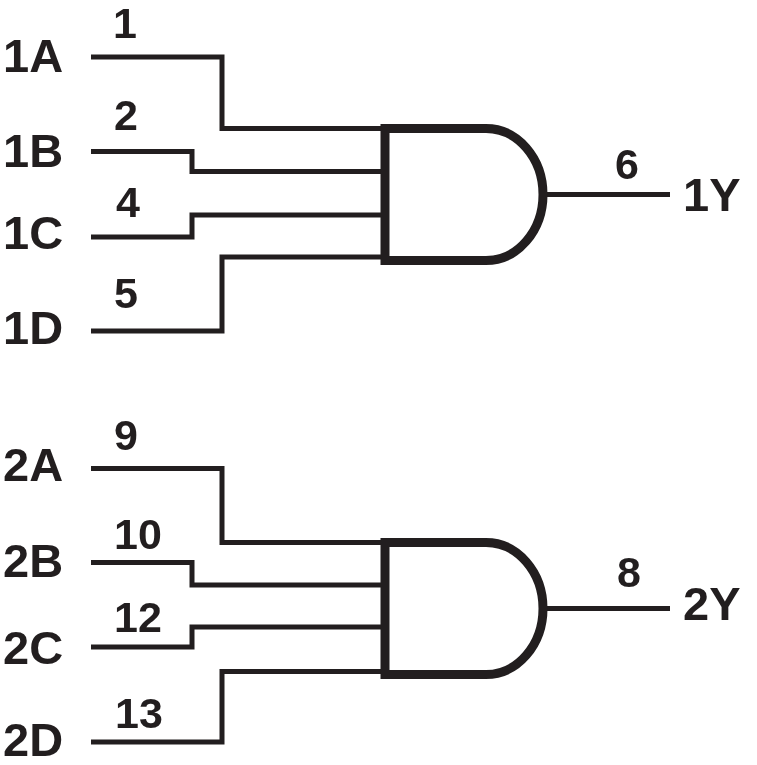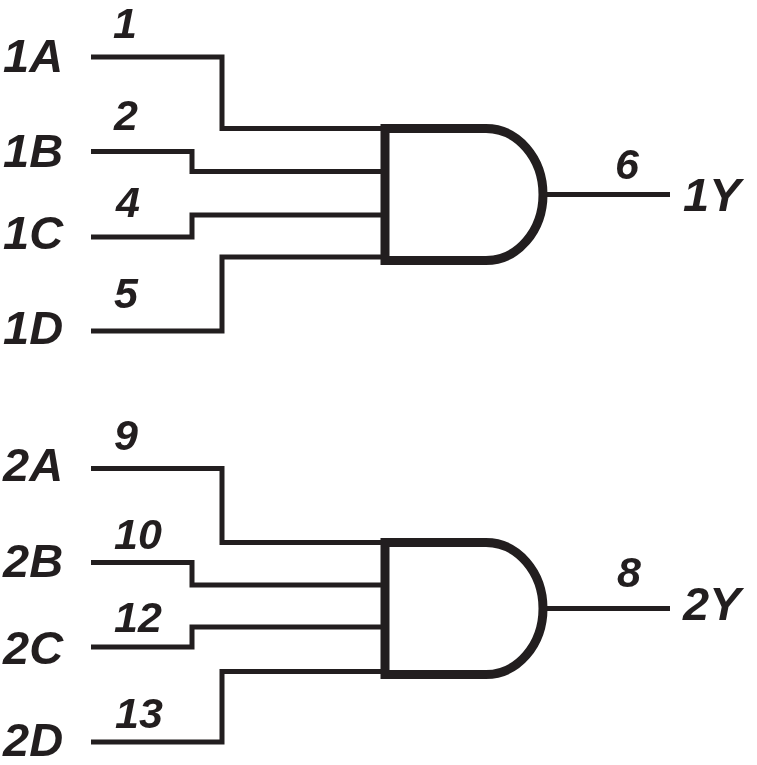--- a/index.html
+++ b/index.html
@@ -6,21 +6,20 @@
     margin: 0;
     padding: 0;
     background: #ffffff;
   }
   .stage {
     position: relative;
     width: 757px;
     height: 765px;
     background: #ffffff;
     overflow: hidden;
-    font-style: italic;
   }
   svg { display: block; }
   .wire {
     fill: none;
     stroke: #221e1f;
     stroke-width: 5;
     stroke-linejoin: miter;
     stroke-linecap: butt;
   }
   .gate-body {

